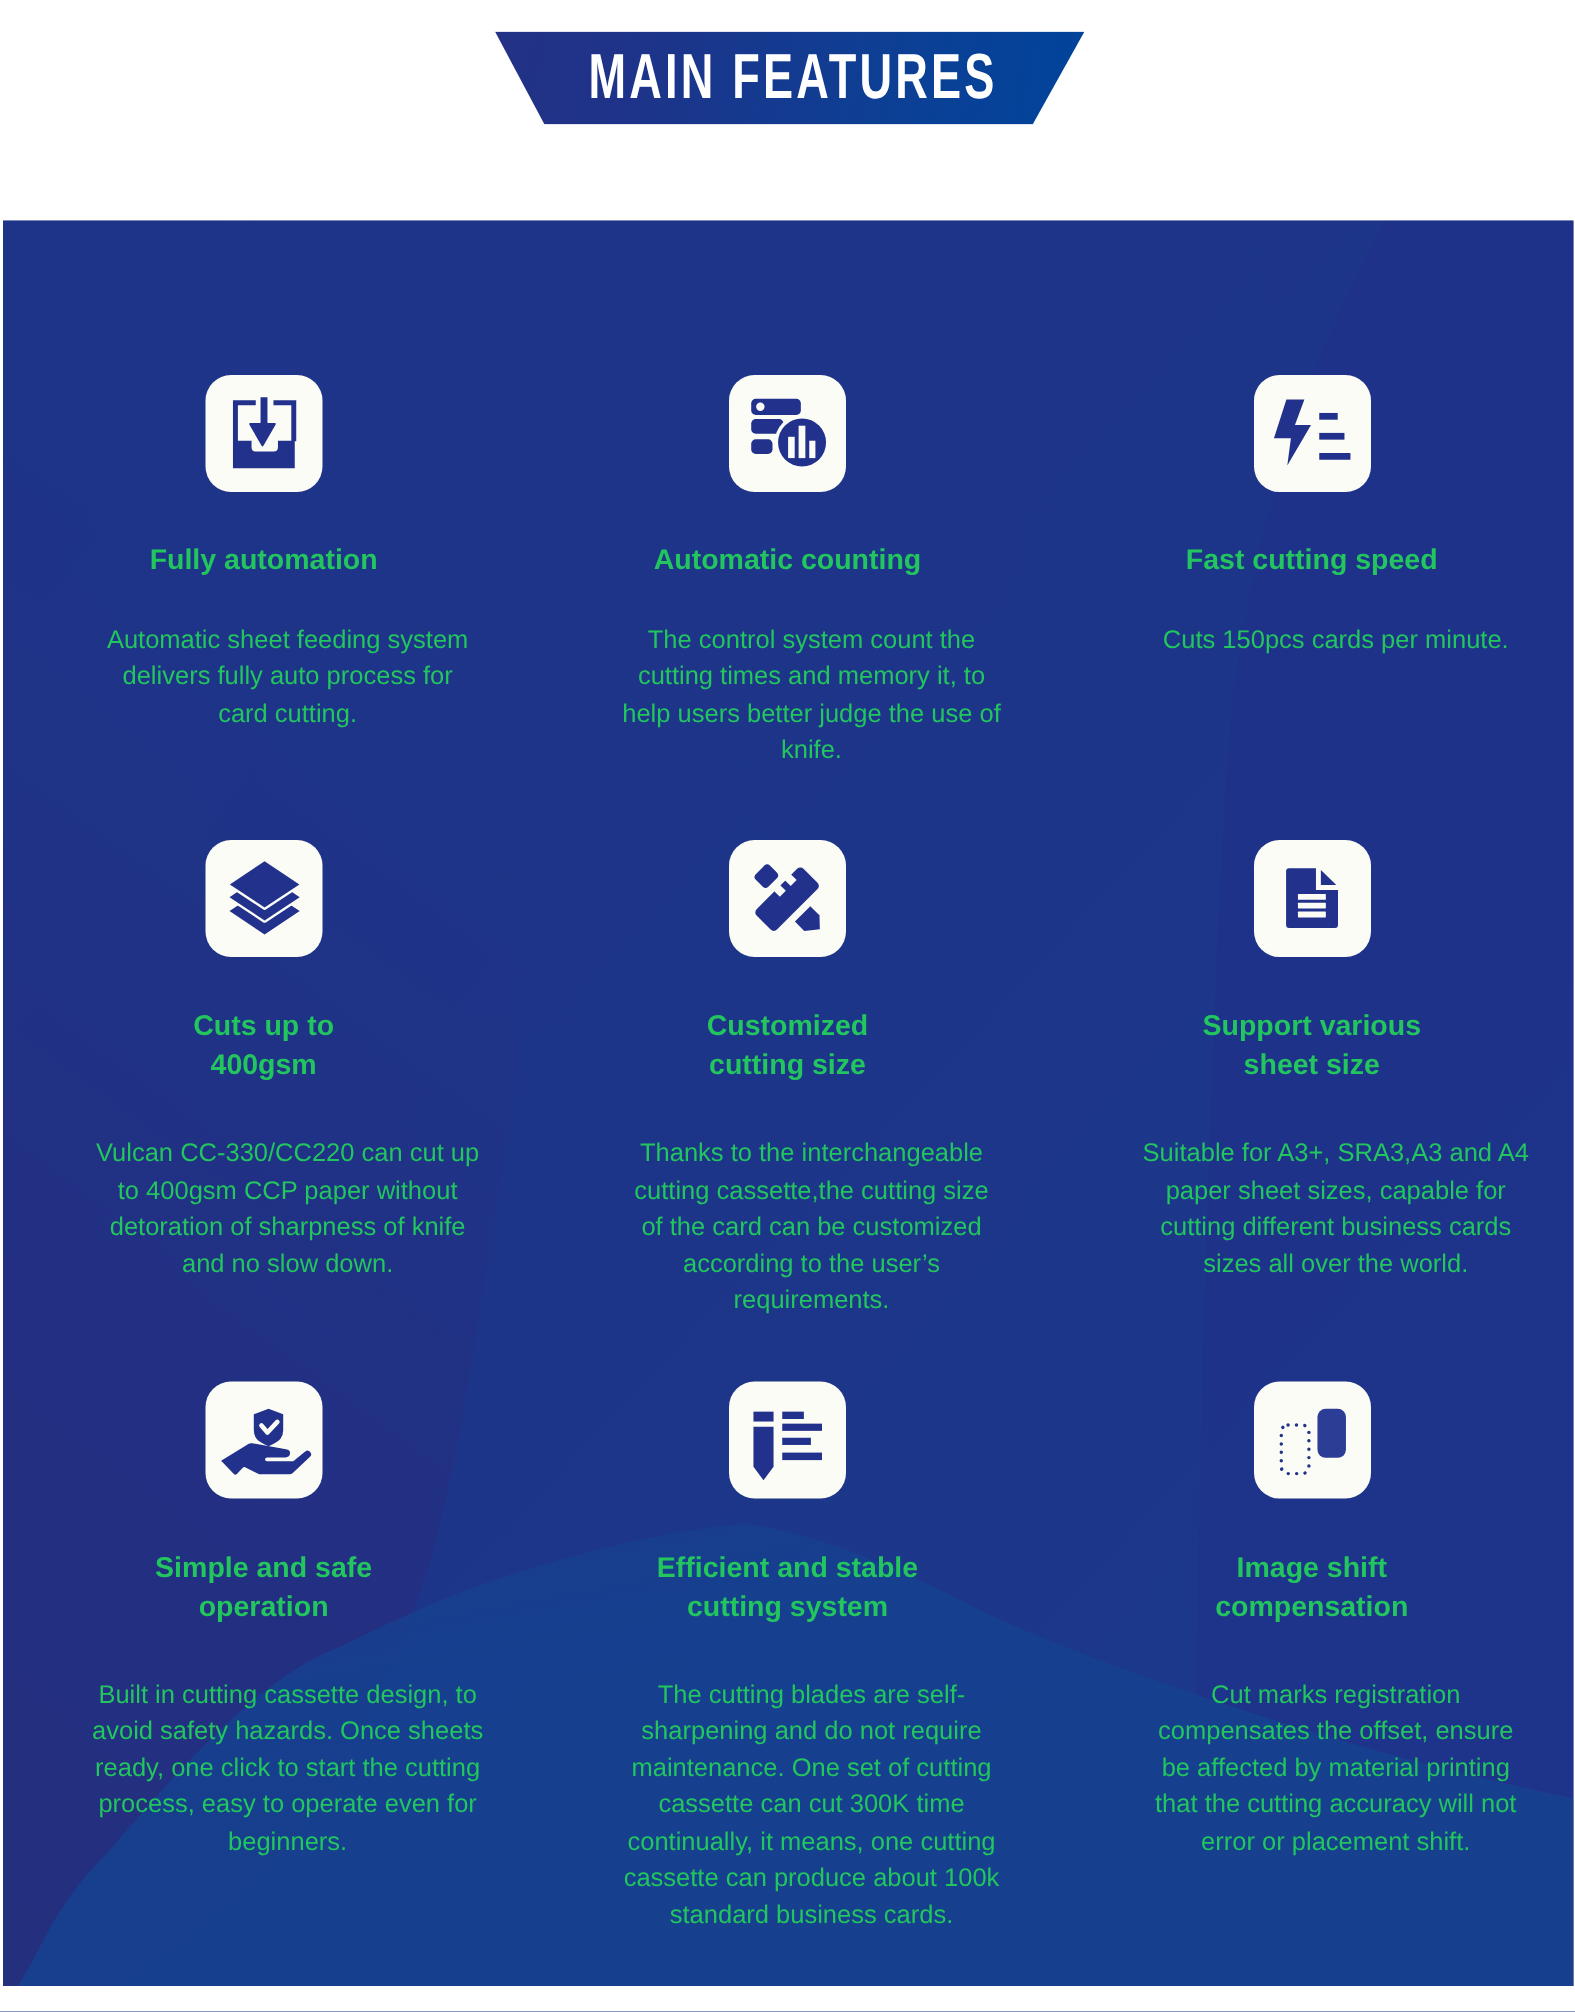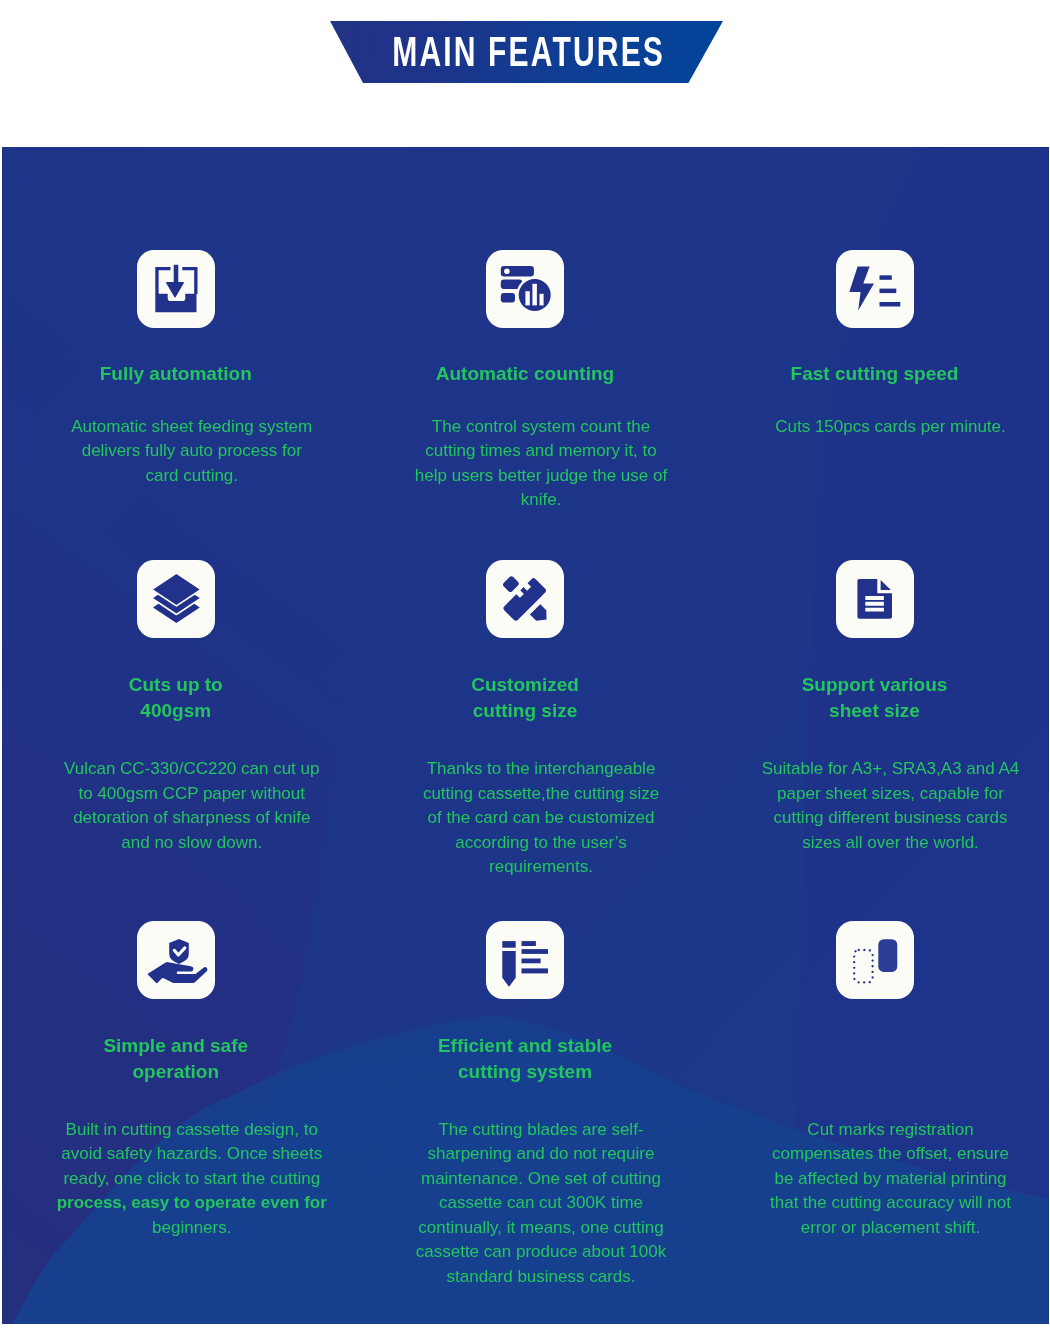--- a/index.html
+++ b/index.html
@@ -208,20 +208,21 @@
     </div>
 
     <div class="f-title" style="left:-1.25px;top:214px"><span style="display: block;">Fully automation</span></div>
     <div class="f-title" style="left:348px;top:214px"><span style="display: block;">Automatic counting</span></div>
     <div class="f-title" style="left:697.5px;top:214px"><span style="display: block;">Fast cutting speed</span></div>
     <div class="f-title" style="left:-1.25px;top:525px"><span style="display: block;">Cuts up to</span><span style="display: block;">400gsm</span></div>
     <div class="f-title" style="left:348px;top:525px"><span style="display: block;">Customized</span><span style="display: block;">cutting size</span></div>
     <div class="f-title" style="left:697.5px;top:525px"><span style="display: block;">Support various</span><span style="display: block;">sheet size</span></div>
     <div class="f-title" style="left:-1.25px;top:886px"><span style="display: block;">Simple and safe</span><span style="display: block;">operation</span></div>
     <div class="f-title" style="left:348px;top:886px"><span style="display: block;">Efficient and stable</span><span style="display: block;">cutting system</span></div>
+    <div class="f-title" style="left:697.5px;top:886px"><span style="display: block;">Image shift</span><span style="display: block;">compensation</span></div>
 
     <div class="f-desc" style="left:23.75px;top:251.5px">
         <span style="display: block;">Automatic sheet feeding system</span>
         <span style="display: block;">delivers fully auto process for</span>
         <span style="display: block;">card cutting.</span>
       </div>
     <div class="f-desc" style="left:373px;top:251.5px">
         <span style="display: block;">The control system count the</span>
         <span style="display: block;">cutting times and memory it, to</span>
         <span style="display: block;">help users better judge the use of</span>
@@ -246,21 +247,21 @@
     <div class="f-desc" style="left:722.5px;top:594px">
         <span style="display: block;">Suitable for A3+, SRA3,A3 and A4</span>
         <span style="display: block;">paper sheet sizes, capable for</span>
         <span style="display: block;">cutting different business cards</span>
         <span style="display: block;">sizes all over the world.</span>
       </div>
     <div class="f-desc" style="left:23.75px;top:954.5px">
         <span style="display: block;">Built in cutting cassette design, to</span>
         <span style="display: block;">avoid safety hazards. Once sheets</span>
         <span style="display: block;">ready, one click to start the cutting</span>
-        <span style="display: block; font-weight: bold;">process, easy to operate even for</span>
+        <span style="display: block;">process, easy to operate even for</span>
         <span style="display: block;">beginners.</span>
       </div>
     <div class="f-desc" style="left:373px;top:954.5px">
         <span style="display: block;">The cutting blades are self-</span>
         <span style="display: block;">sharpening and do not require</span>
         <span style="display: block;">maintenance. One set of cutting</span>
         <span style="display: block;">cassette can cut 300K time</span>
         <span style="display: block;">continually, it means, one cutting</span>
         <span style="display: block;">cassette can produce about 100k</span>
         <span style="display: block;">standard business cards.</span>

